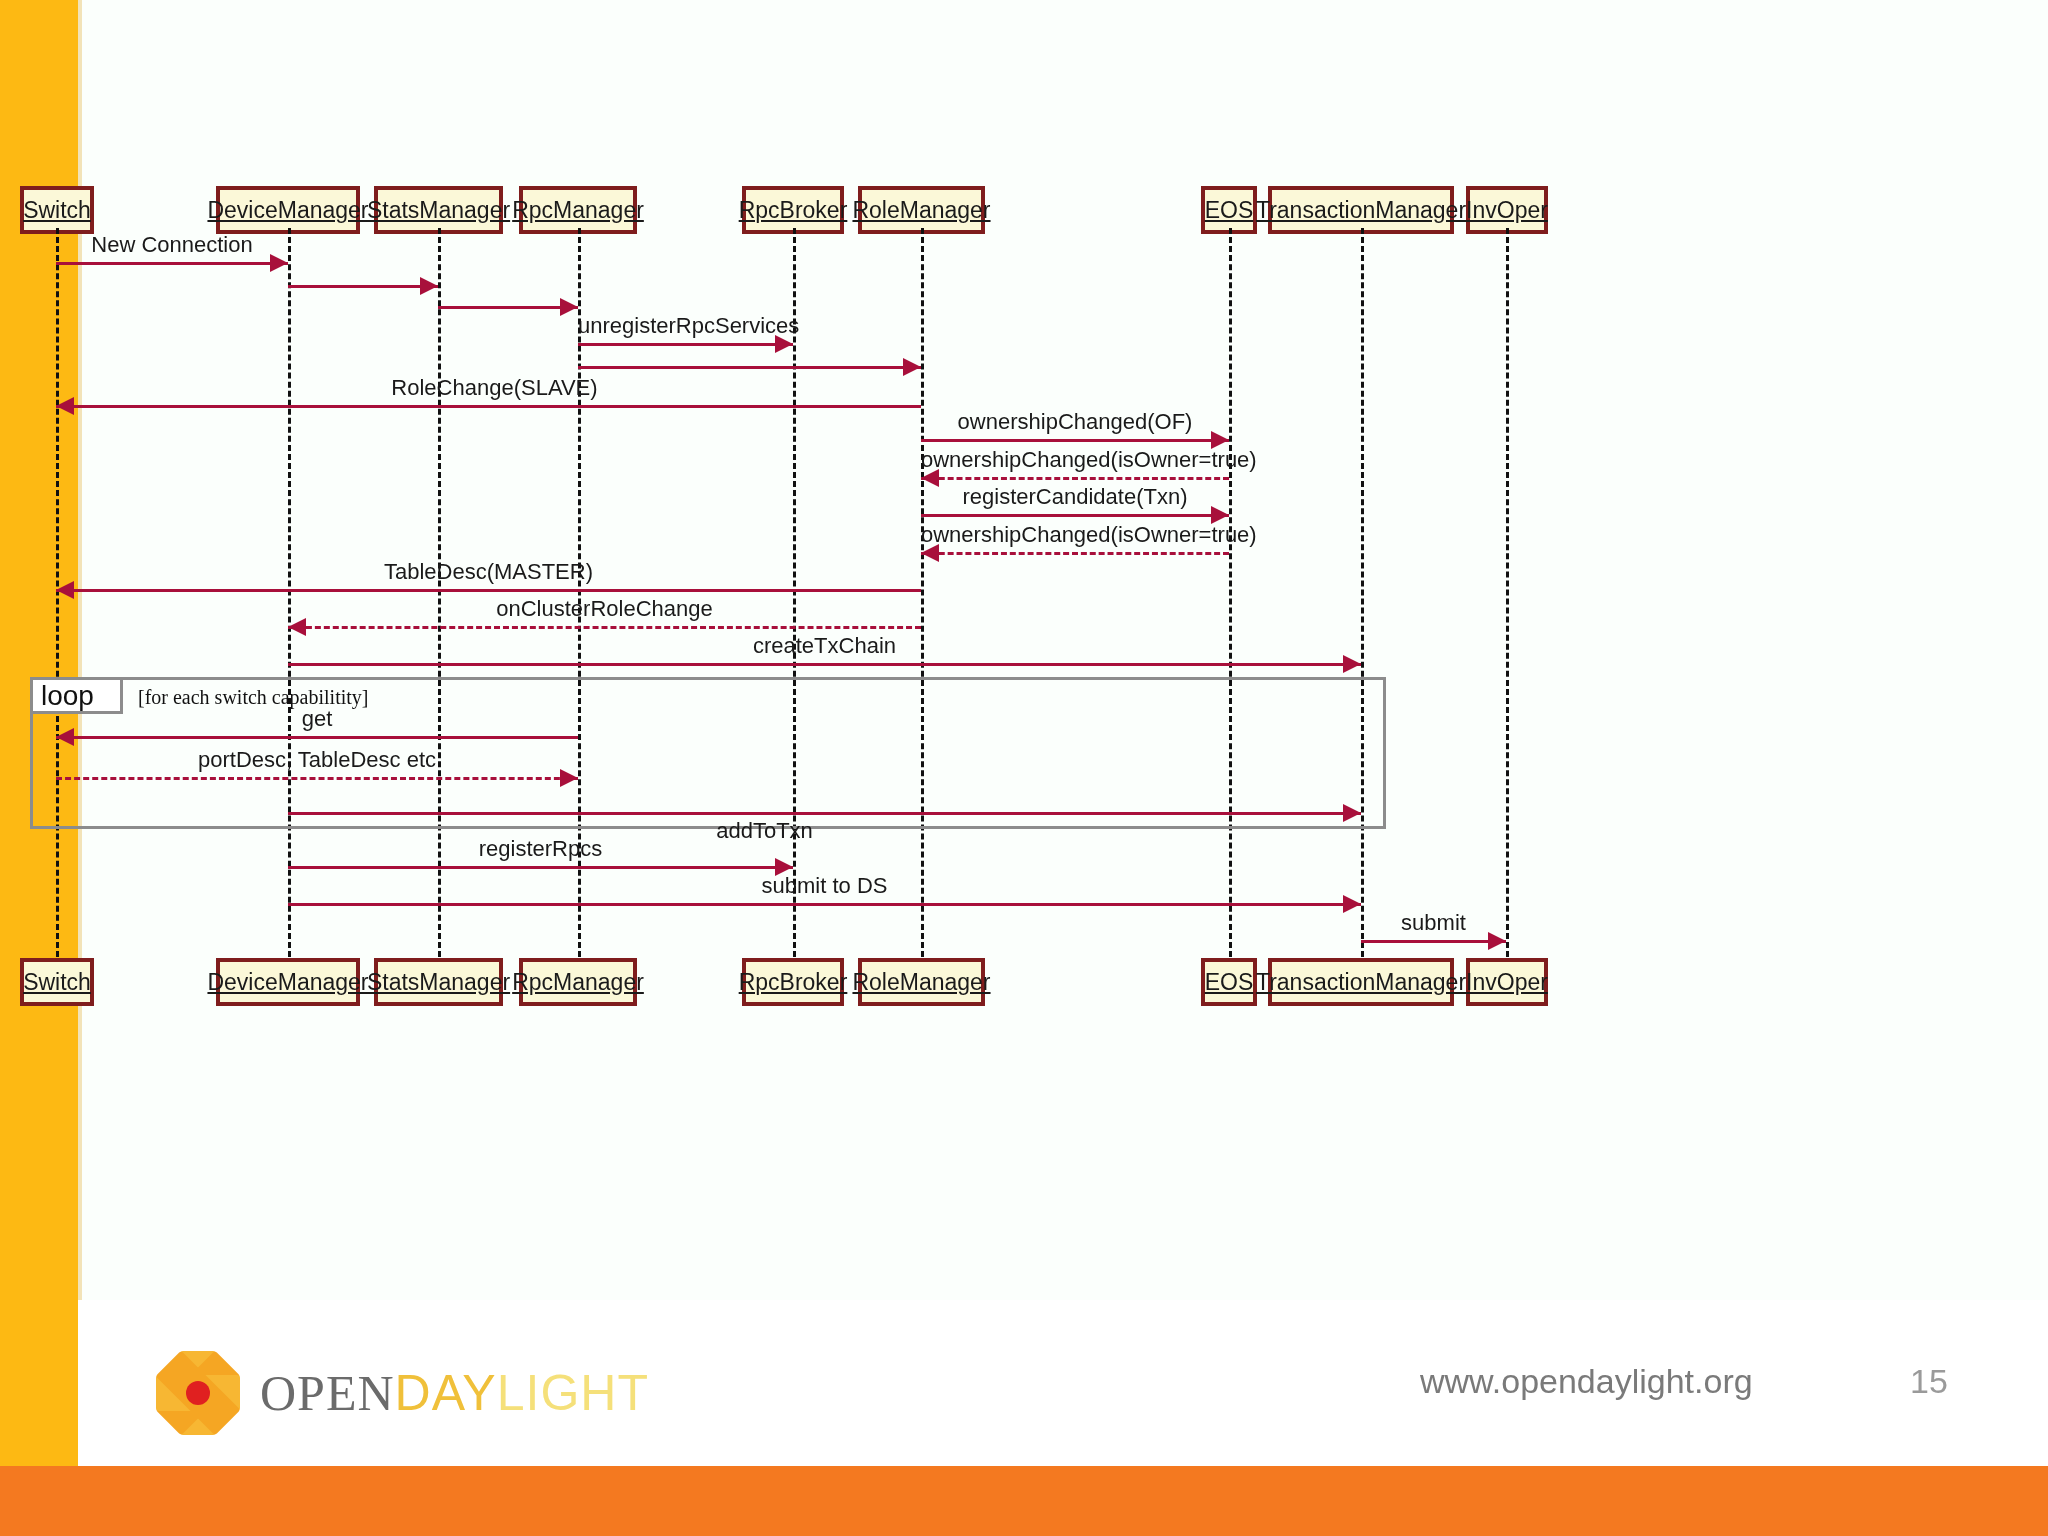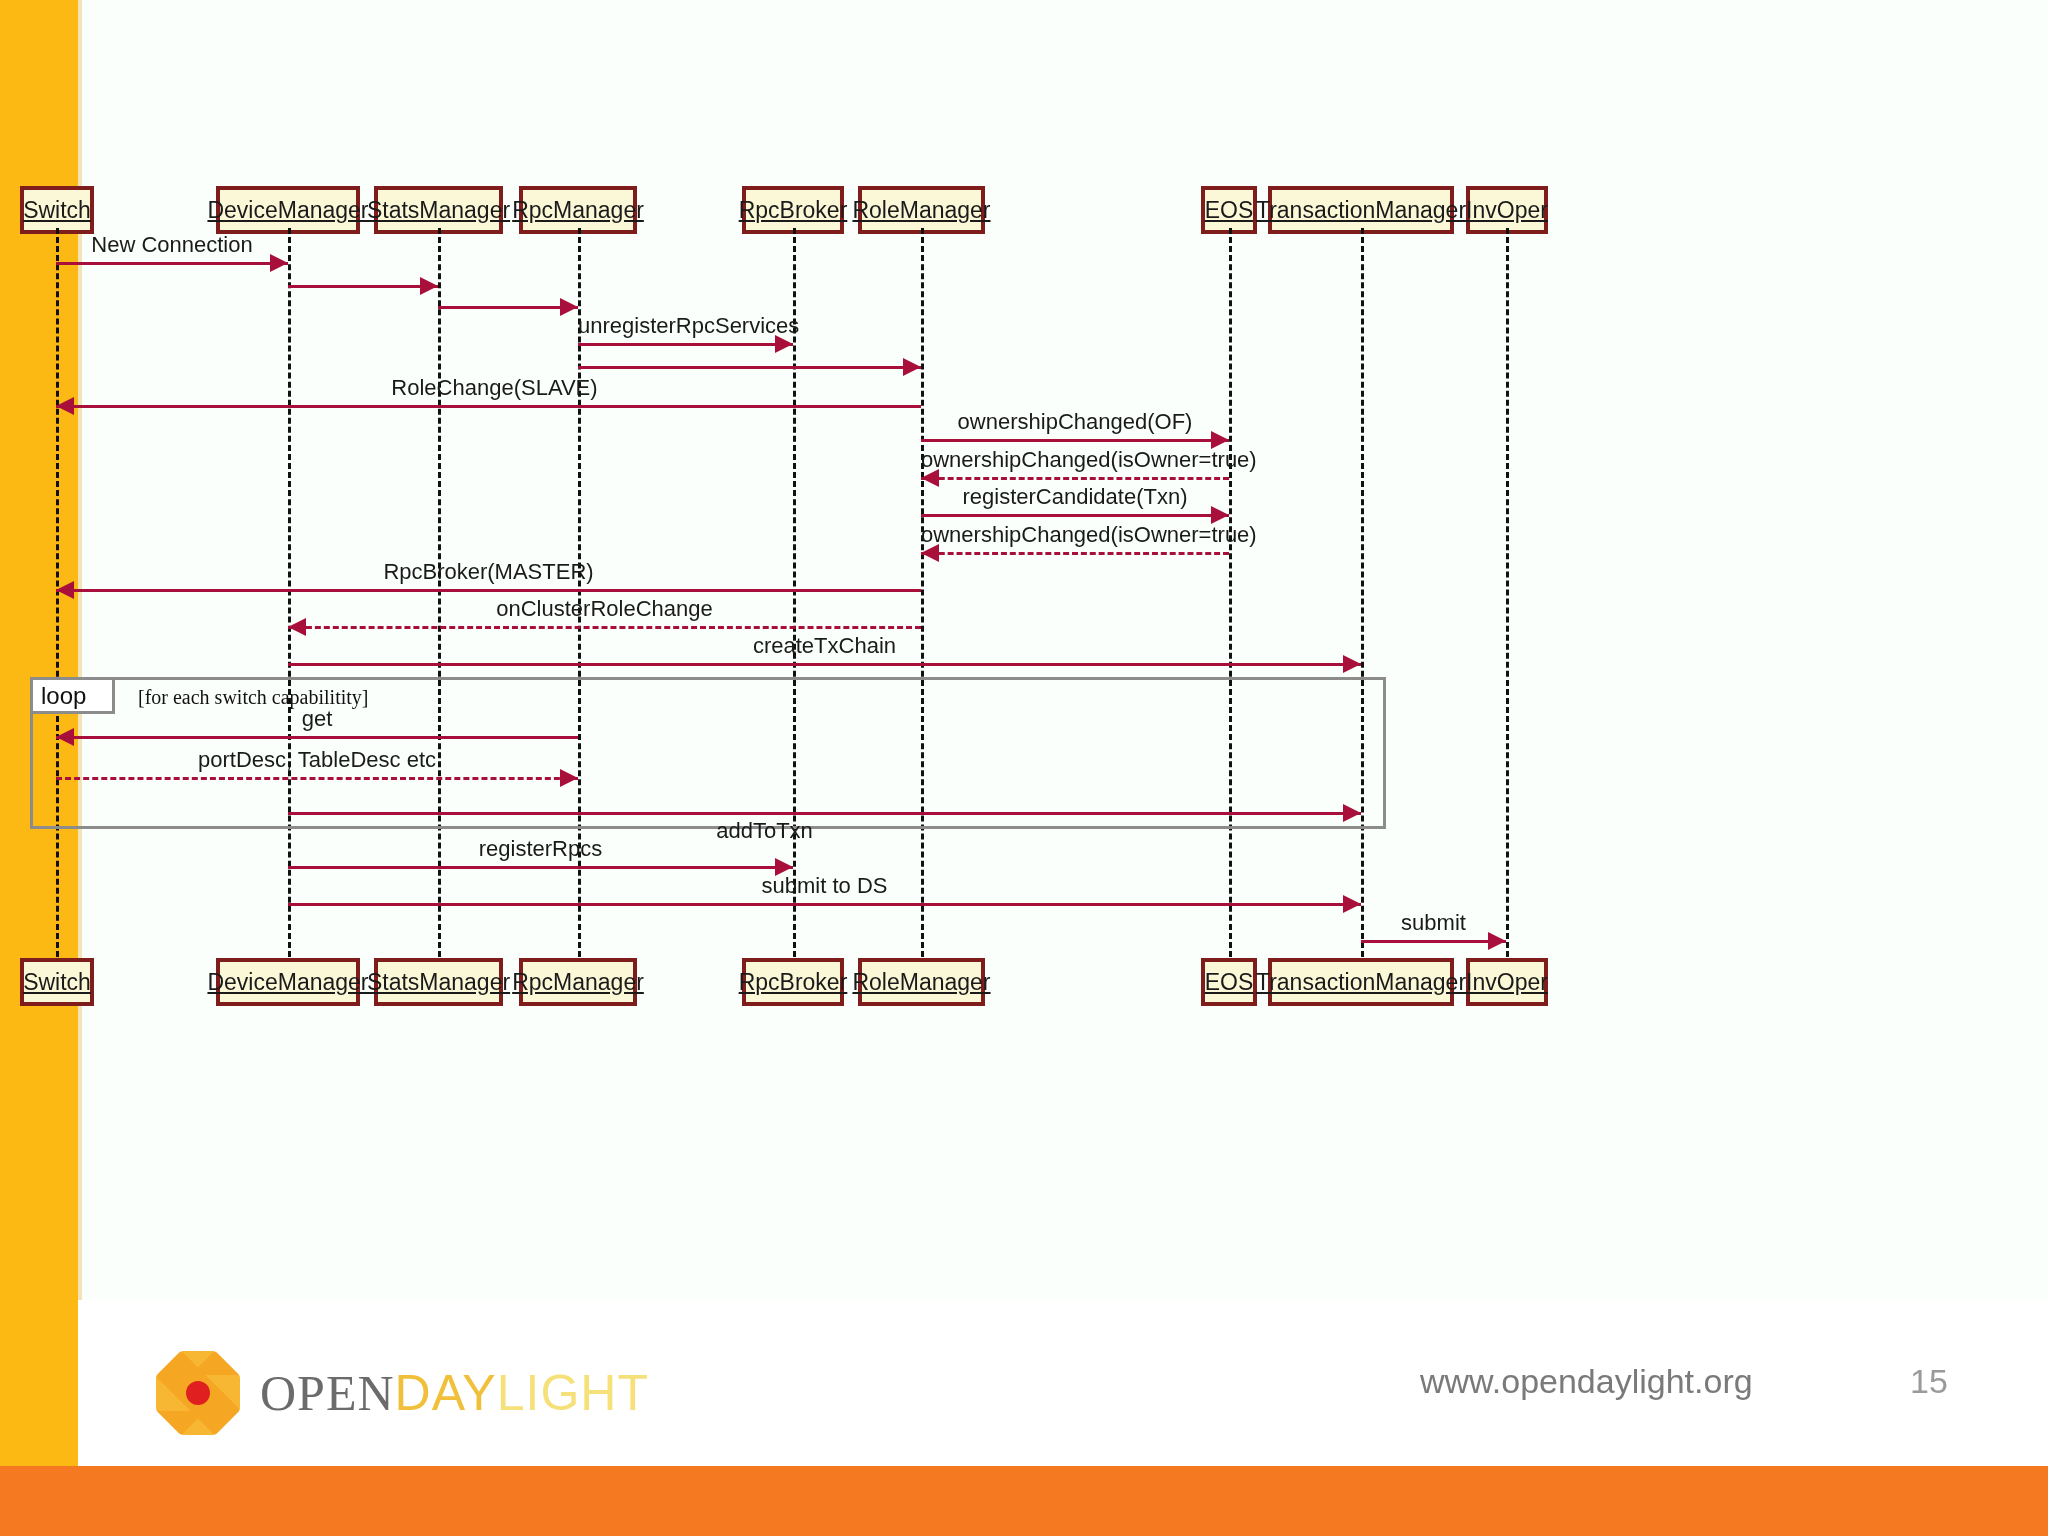--- a/index.html
+++ b/index.html
@@ -138,21 +138,21 @@
   .frag-tag {
     position: absolute;
     box-sizing: border-box;
     border-right: 3px solid #8c8c8c;
     border-bottom: 3px solid #8c8c8c;
     background: #ffffff;
     height: 34px;
     padding: 0 26px 0 8px;
     display: flex;
     align-items: center;
-    font-size: 24px;
+    font-size: 28px;
     color: #111111;
     font-family: "Liberation Sans", sans-serif;
   }
   .frag-cond {
     position: absolute;
     font-size: 20px;
     color: #111111;
     white-space: nowrap;
     font-family: Liberation Serif, serif;
   }
@@ -314,21 +314,21 @@
       <div class="arrowhead left" style="top: 469px; left: 921px;"></div>
       <div class="msg-label" style="left: 921px; width: 308px; top: 447px;">ownershipChanged(isOwner=true)</div>
       <div class="msg" style="left: 921px; top: 514px; width: 308px;"></div>
       <div class="arrowhead right" style="top: 506px; left: 1211px;"></div>
       <div class="msg-label" style="left: 921px; width: 308px; top: 484px;">registerCandidate(Txn)</div>
       <div class="msg dashed" style="left: 921px; top: 552px; width: 308px;"></div>
       <div class="arrowhead left" style="top: 544px; left: 921px;"></div>
       <div class="msg-label" style="left: 921px; width: 308px; top: 522px;">ownershipChanged(isOwner=true)</div>
       <div class="msg" style="left: 56px; top: 589px; width: 865px;"></div>
       <div class="arrowhead left" style="top: 581px; left: 56px;"></div>
-      <div class="msg-label" style="left: 56px; width: 865px; top: 559px;">RpcBroker(MASTER)</div>
+      <div class="msg-label" style="left: 56px; width: 865px; top: 559px;">TableDesc(MASTER)</div>
       <div class="msg dashed" style="left: 288px; top: 626px; width: 633px;"></div>
       <div class="arrowhead left" style="top: 618px; left: 288px;"></div>
       <div class="msg-label" style="left: 288px; width: 633px; top: 596px;">onClusterRoleChange</div>
       <div class="msg" style="left: 288px; top: 663px; width: 1073px;"></div>
       <div class="arrowhead right" style="top: 655px; left: 1343px;"></div>
       <div class="msg-label" style="left: 288px; width: 1073px; top: 633px;">createTxChain</div>
       <div class="msg" style="left: 56px; top: 736px; width: 522px;"></div>
       <div class="arrowhead left" style="top: 728px; left: 56px;"></div>
       <div class="msg-label" style="left: 56px; width: 522px; top: 706px;">get</div>
       <div class="msg dashed" style="left: 56px; top: 777px; width: 522px;"></div>

